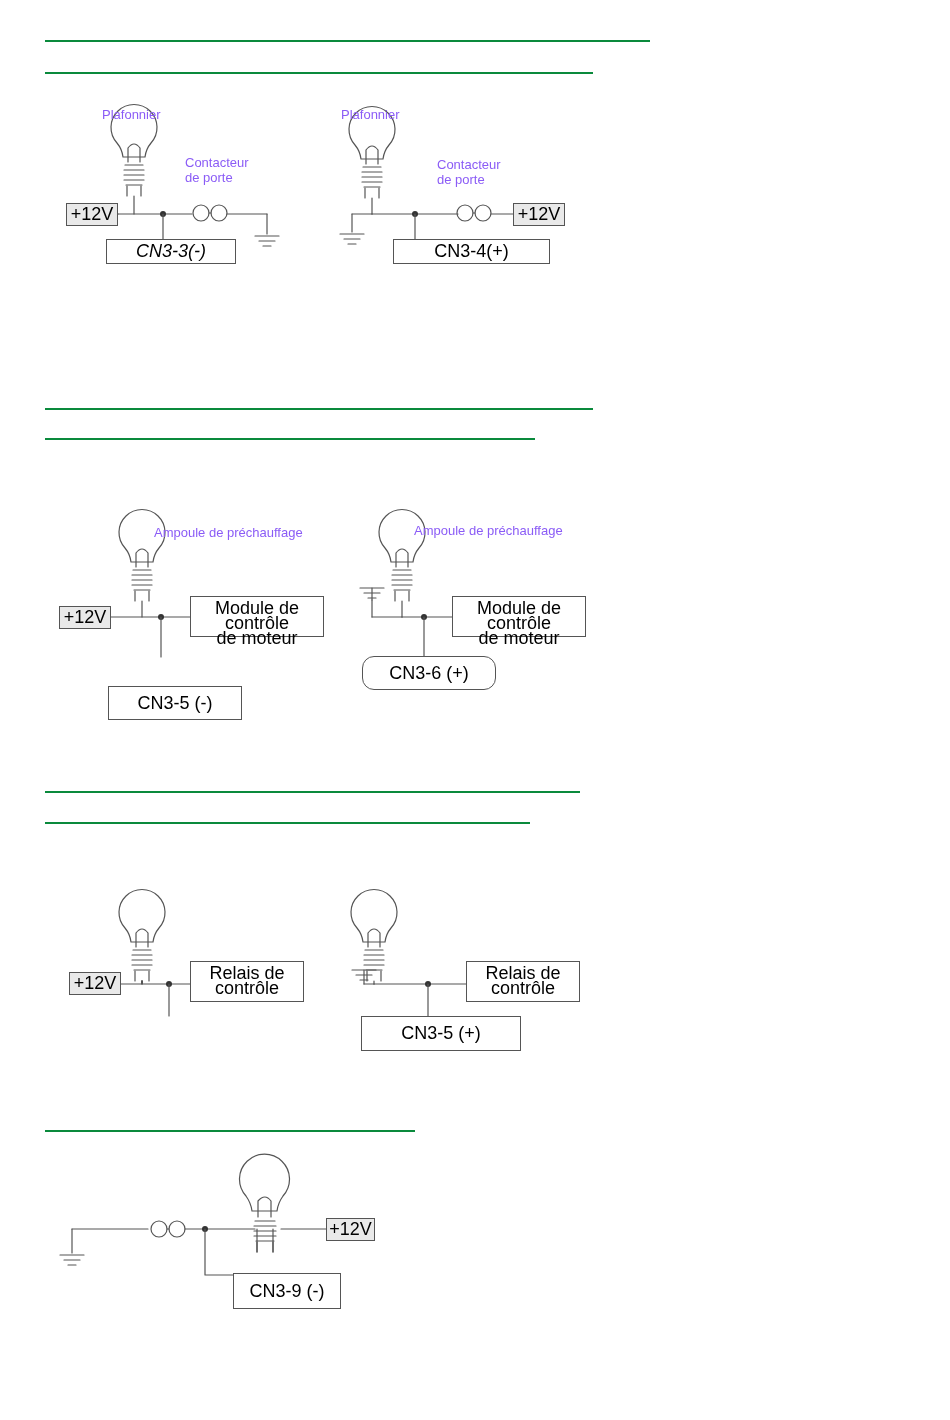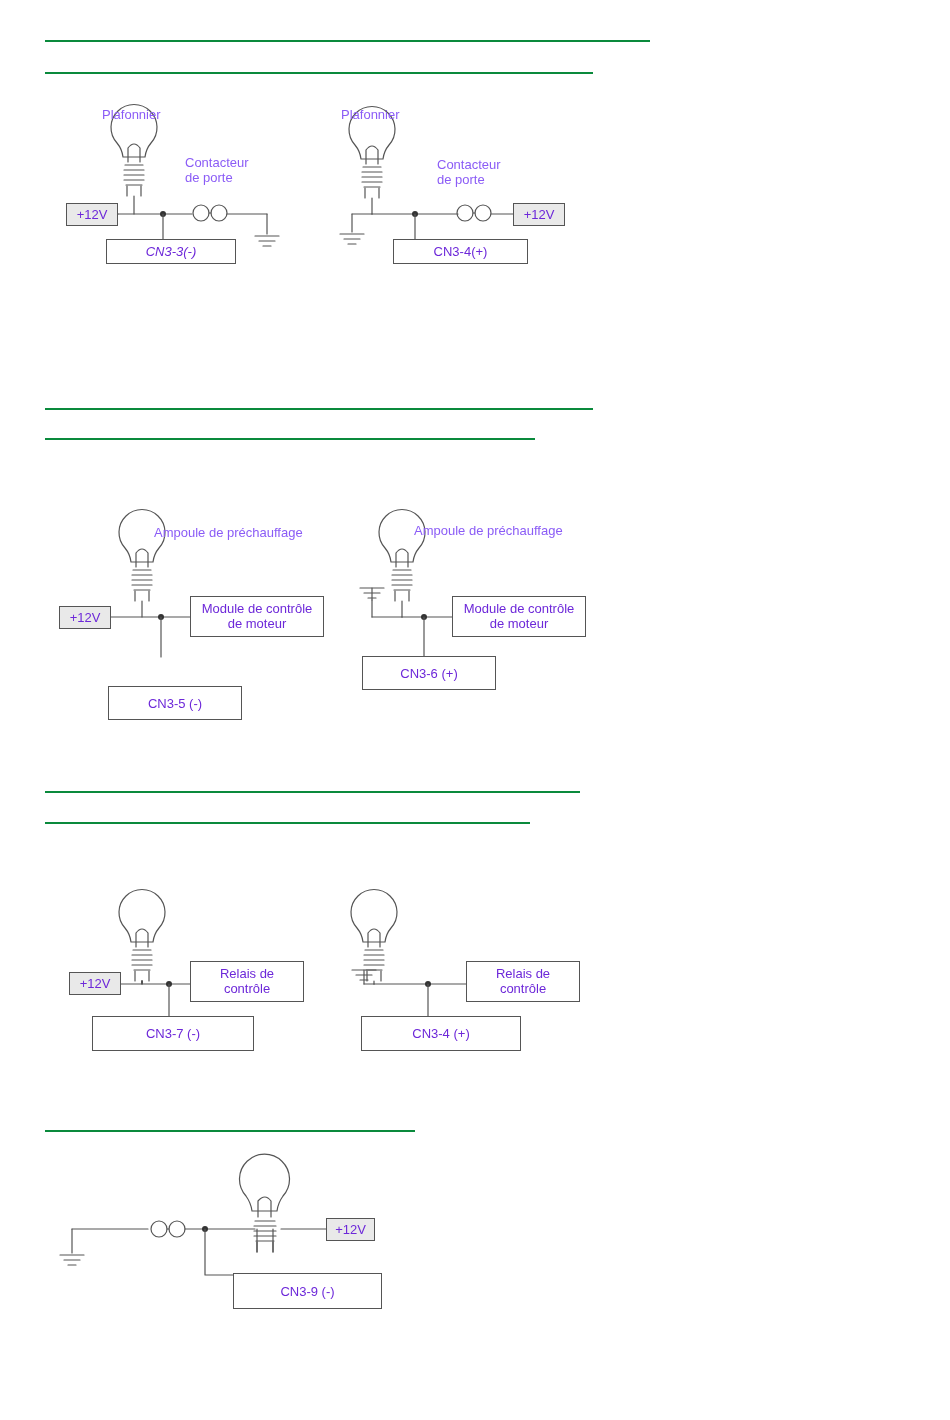--- a/index.html
+++ b/index.html
@@ -29,23 +29,23 @@
     position: absolute;
     font-size: 13px;
     line-height: 15px;
     color: #8b5cf6;
     white-space: nowrap;
   }
   .box {
     position: absolute;
     border: 1px solid #555;
     background: #ffffff;
-    font-size: 13px;
+    font-size: 18px;
     line-height: 15px;
-    color: #6d28d9;
+    color: #000000;
     box-sizing: border-box;
     display: flex;
     align-items: center;
     justify-content: center;
     text-align: center;
     padding: 2px 4px;
   }
   .box.left {
     justify-content: flex-start;
     text-align: center;
@@ -205,46 +205,45 @@
   </div>
   <div class="box shaded" style="left:66px; top:203px; width:52px; height:23px;">+12V</div>
   <div class="box" style="left:106px; top:239px; width:130px; height:25px;font-style:italic;">CN3-3(-)</div>
 
   <div class="label" style="left:341px; top:107px;">Plafonnier</div>
   <div class="label" style="left:437px; top:157px;">
     <span>Contacteur</span><br>
     <span>de porte</span>
   </div>
   <div class="box shaded" style="left:513px; top:203px; width:52px; height:23px;">+12V</div>
-  <div class="box" style="left:393px; top:239px; width:135px; height:25px;">CN3-4(+)</div>
+  <div class="box" style="left:393px; top:239px; width:157px; height:25px;">CN3-4(+)</div>
 
   <div class="label" style="left:154px; top:525px;">Ampoule de préchauffage</div>
   <div class="box shaded" style="left:59px; top:606px; width:52px; height:23px;">+12V</div>
   <div class="box left" style="left:190px; top:596px; width:134px; height:41px; display:block; padding:4px 6px;">
     <div>Module de contrôle</div>
     <div>de moteur</div>
   </div>
   <div class="box" style="left:100px; top:686px; width:134px; height:34px;margin-left:8px;">CN3-5 (-)</div>
 
   <div class="label" style="left:414px; top:523px;">Ampoule de préchauffage</div>
   <div class="box left" style="left:452px; top:596px; width:134px; height:41px; display:block; padding:4px 6px;">
     <div>Module de contrôle</div>
     <div>de moteur</div>
   </div>
-  <div class="box" style="left:362px; top:656px; width:134px; height:34px;">CN3-6 (+)</div>
+  <div class="box" style="left:362px; top:656px; width:134px; height:34px;border-radius:12px;">CN3-6 (+)</div>
 
   <div class="box shaded" style="left:69px; top:972px; width:52px; height:23px;">+12V</div>
   <div class="box left" style="left:190px; top:961px; width:114px; height:41px; display:block; padding:4px 6px;">
     <div>Relais de</div>
     <div>contrôle</div>
   </div>
-  <div class="box" style="left:92px; top:1016px; width:162px; height:35px;">CN3-7 (-)</div>
 
   <div class="box left" style="left:466px; top:961px; width:114px; height:41px; display:block; padding:4px 6px;">
     <div>Relais de</div>
     <div>contrôle</div>
   </div>
-  <div class="box" style="left:361px; top:1016px; width:160px; height:35px;">CN3-4 (+)</div>
+  <div class="box" style="left:361px; top:1016px; width:160px; height:35px;">CN3-5 (+)</div>
 
   <div class="box shaded" style="left:326px; top:1218px; width:49px; height:23px;">+12V</div>
-  <div class="box" style="left:233px; top:1273px; width:149px; height:36px;">CN3-9 (-)</div>
+  <div class="box" style="left:233px; top:1273px; width:108px; height:36px;">CN3-9 (-)</div>
 
 </div>
 
 </body></html>

